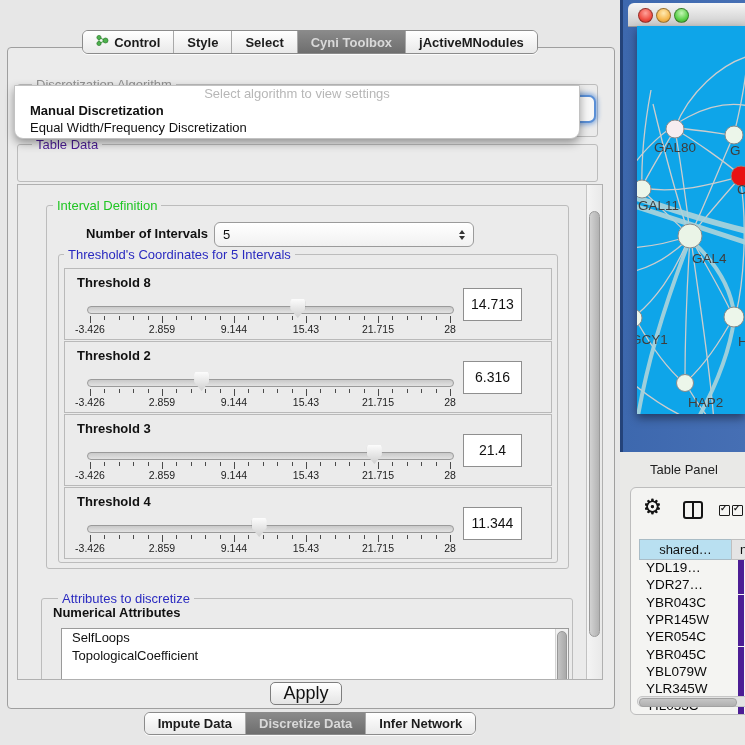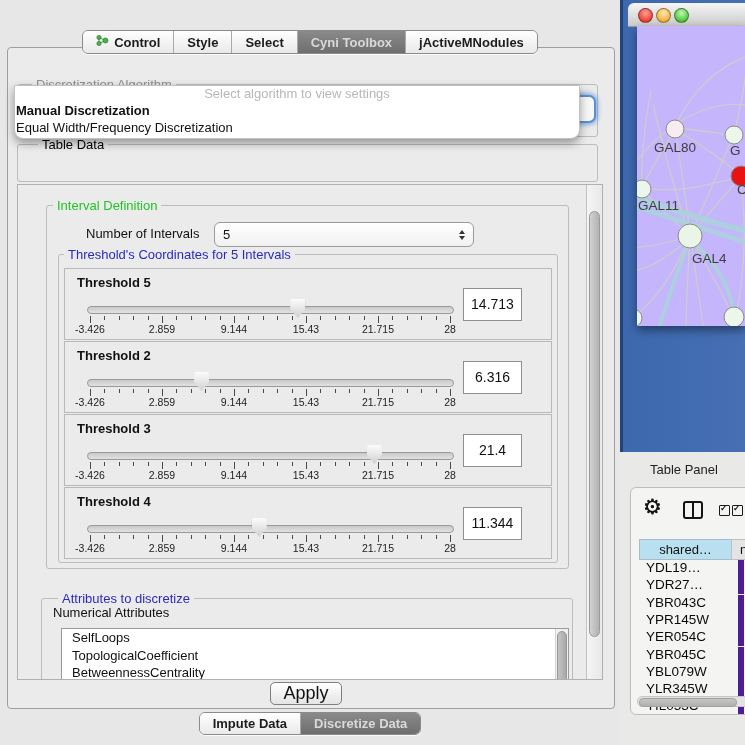--- a/index.html
+++ b/index.html
@@ -33,33 +33,33 @@
     border-radius:5px;font-size:13px;color:#111;display:flex;align-items:center;padding:0 8px}
   .combo .txt{flex:1;overflow:hidden;white-space:nowrap}
   .stepper{display:flex;flex-direction:column;gap:2px;align-items:center}
   .stepper i{width:0;height:0;border-left:3.5px solid transparent;border-right:3.5px solid transparent}
   .stepper .up{border-bottom:4px solid #333}
   .stepper .dn{border-top:4px solid #333}
 
   .popup{position:absolute;left:14px;top:85px;width:564px;height:52px;background:#fff;
     border:1px solid #c2c2c2;border-radius:0 0 9px 9px;box-shadow:0 4px 10px rgba(0,0,0,.38);z-index:30}
   .popup .prompt{height:16px;line-height:16px;text-align:center;font-size:13px;color:#b7b7b7}
-  .popup .opt{height:17px;line-height:17px;font-size:13px;color:#111;padding-left:1px;white-space:nowrap}
+  .popup .opt{height:17px;line-height:17px;font-size:13px;color:#111;padding-left:15px;white-space:nowrap}
   .popup .opt.b{font-weight:700}
   .focus-combo{position:absolute;left:26px;top:95px;width:566px;height:24px;border:2px solid #5a8fd6;
     border-radius:7px;background:#f7f7f7;box-shadow:0 0 4px 2px rgba(90,143,214,.65);z-index:5}
 
   .scrollarea{position:absolute;left:17px;top:184px;width:584px;height:494px;
     border:1px solid #b0b0b0;background:#ebebeb;overflow:hidden}
   .vsb{position:absolute;right:0;top:0;bottom:0;width:15px;
     background:linear-gradient(90deg,#f4f4f4,#e9e9e9);border-left:1px solid #c2c2c2}
   .vsb .th{position:absolute;left:2px;width:9px;top:26px;height:424px;border-radius:6px;
     background:linear-gradient(90deg,#d2d2d2,#b2b2b2);border:1px solid #9a9a9a}
 
-  .bold13{font-size:13px;font-weight:400;color:#111;position:absolute;white-space:nowrap}
+  .bold13{font-size:13px;font-weight:700;color:#111;position:absolute;white-space:nowrap}
 
   .thr-box{position:absolute;left:46px;width:486px;height:70px;border:1px solid #b9b9b9;background:#ebebeb}
   .thr-label{position:absolute;left:12px;top:6px;font-size:13px;font-weight:700;color:#111}
   .thr-track{position:absolute;left:22px;top:37px;width:365px;height:6px;border:1px solid #9a9a9a;
     border-radius:4px;background:linear-gradient(#c9c9c9,#e2e2e2)}
   .thr-thumb{position:absolute;top:30px;width:15px;height:19px;background:linear-gradient(#fcfcfc,#d0d0d0);
     clip-path:polygon(8% 0,92% 0,100% 14%,100% 52%,50% 100%,0 52%,0 14%);filter:drop-shadow(0 0 1px #777)}
   .tick{position:absolute;width:1px;background:#4a4a4a}
   .tick-lbl{position:absolute;top:54px;width:50px;text-align:center;font-size:10.5px;font-weight:400;color:#222}
   .thr-value{position:absolute;left:398px;top:19px;width:57px;height:31px;background:#fff;
@@ -76,21 +76,21 @@
 
   
   .mac-win{position:absolute;left:620px;top:0;width:125px;height:452px;
     background:linear-gradient(90deg,#24437a 0,#24437a 3px,#3d68ae 3px,#466fb4 100%)}
   .mac-title{position:absolute;left:628px;top:3px;width:125px;height:23px;border-radius:6px 0 0 0;
     background:linear-gradient(#f6f6f6,#cbcbcb);border-bottom:1px solid #9a9a9a}
   .tl{position:absolute;top:5px;width:13px;height:13px;border-radius:50%;border:1px solid rgba(0,0,0,.35)}
   .tl.r{left:10px;background:radial-gradient(circle at 50% 32%,#ffa39b,#ee4b40 62%,#c03127)}
   .tl.y{left:28px;background:radial-gradient(circle at 50% 32%,#ffeab2,#f5b64b 62%,#d2912e)}
   .tl.g{left:46px;background:radial-gradient(circle at 50% 32%,#c4f6b5,#58cf46 62%,#3a9f2b)}
-  .net-canvas{position:absolute;left:637px;top:26px;width:108px;height:300px;background:#c4b5fd;
+  .net-canvas{position:absolute;left:637px;top:26px;width:108px;height:388px;background:#0ea5e9;
     overflow:hidden;box-shadow:0 4px 9px rgba(0,0,0,.45)}
 
   
   .tp-section{position:absolute;left:620px;top:452px;width:125px;height:293px;background:#e9e9e7}
   .tp-title{position:absolute;left:30px;top:10px;font-size:13px;color:#222}
   .tp-box{position:absolute;left:10px;top:35px;width:140px;height:226px;background:#f4f4f2;
     border:1px solid #bdbdbd;border-radius:6px;overflow:hidden}
   .gear{position:absolute;left:12px;top:8px;font-size:21px;line-height:21px;color:#141414;
     text-shadow:0 0 .6px #141414}
   .split-ic{position:absolute;left:52px;top:13px;width:16px;height:14px;border:2px solid #141414;border-radius:3px}
@@ -149,41 +149,41 @@
   </div>
   <div class="focus-combo"></div>
 
   <div class="popup">
     <div class="prompt">Select algorithm to view settings</div>
     <div class="opt b">Manual Discretization</div>
     <div class="opt">Equal Width/Frequency Discretization</div>
   </div>
 
   <div class="gbox" style="left:17px;top:144px;width:579px;height:36px">
-    <span class="gbl" style="left:20px;color:#000000">Table Data</span>
+    <span class="gbl" style="left:14px;color:#4c1d95">Table Data</span>
   </div>
 
   <div class="scrollarea">
     <div class="gbox" style="left:28px;top:20px;width:521px;height:362px;background:#ebebeb">
       <span class="gbl" style="left:6px;color:#1fc522">Interval Definition</span>
     </div>
     <span class="bold13" style="left:68px;top:41px">Number of Intervals</span>
     <div class="combo" style="left:196px;top:37px;width:242px;height:23px;border-radius:6px">
       <span class="txt">5</span>
       <span class="stepper">
           <i class="up"></i>
           <i class="dn"></i>
         </span>
     </div>
     <div class="gbox" style="left:40px;top:69px;width:498px;height:307px;background:#ebebeb">
       <span class="gbl" style="left:5px;color:#2a2ac0">Threshold's Coordinates for 5 Intervals</span>
     </div>
     <div>
         <div class="thr-box" style="top: 83px;">
-          <div class="thr-label">Threshold 5</div>
+          <div class="thr-label">Threshold 8</div>
           <div class="thr-track"></div>
           <div class="tick" style="left: 25px; top: 47px; height: 7px;"></div>
           <div class="tick" style="left: 39.4px; top: 47px; height: 4px;"></div>
           <div class="tick" style="left: 53.8px; top: 47px; height: 4px;"></div>
           <div class="tick" style="left: 68.2px; top: 47px; height: 4px;"></div>
           <div class="tick" style="left: 82.6px; top: 47px; height: 4px;"></div>
           <div class="tick" style="left: 97px; top: 47px; height: 7px;"></div>
           <div class="tick" style="left: 111.4px; top: 47px; height: 4px;"></div>
           <div class="tick" style="left: 125.8px; top: 47px; height: 4px;"></div>
           <div class="tick" style="left: 140.2px; top: 47px; height: 4px;"></div>
@@ -330,40 +330,42 @@
       </div>
 
     <div class="gbox" style="left:23px;top:413px;width:530px;height:110px;background:#ebebeb">
       <span class="gbl" style="left:16px;color:#2a2ac0">Attributes to discretize</span>
     </div>
     <span class="bold13" style="left:35px;top:420px">Numerical Attributes</span>
     <div class="listbox" style="left:43px;top:443px;width:506px;height:80px">
       <div>
           <div class="li">SelfLoops</div>
           <div class="li">TopologicalCoefficient</div>
-          <div class="li">BetweennessCentrality</div>
         </div>
       <div class="list-sb">
           <div class="th"></div>
         </div>
     </div>
     <div class="vsb">
         <div class="th"></div>
       </div>
   </div>
 
   <div class="btn" style="left:270px;top:682px;width:70px;height:21px">Apply</div>
 
   <div id="bottombar">
     <div class="seg">
         <div class="seg-item">
           <span>Impute Data</span>
         </div>
         <div class="seg-item sel">
           <span>Discretize Data</span>
+        </div>
+        <div class="seg-item">
+          <span>Infer Network</span>
         </div>
       </div>
   </div>
 
   <div class="mac-win"></div>
   <div class="mac-title">
     <span class="tl r"></span>
     <span class="tl y"></span>
     <span class="tl g"></span>
   </div>

